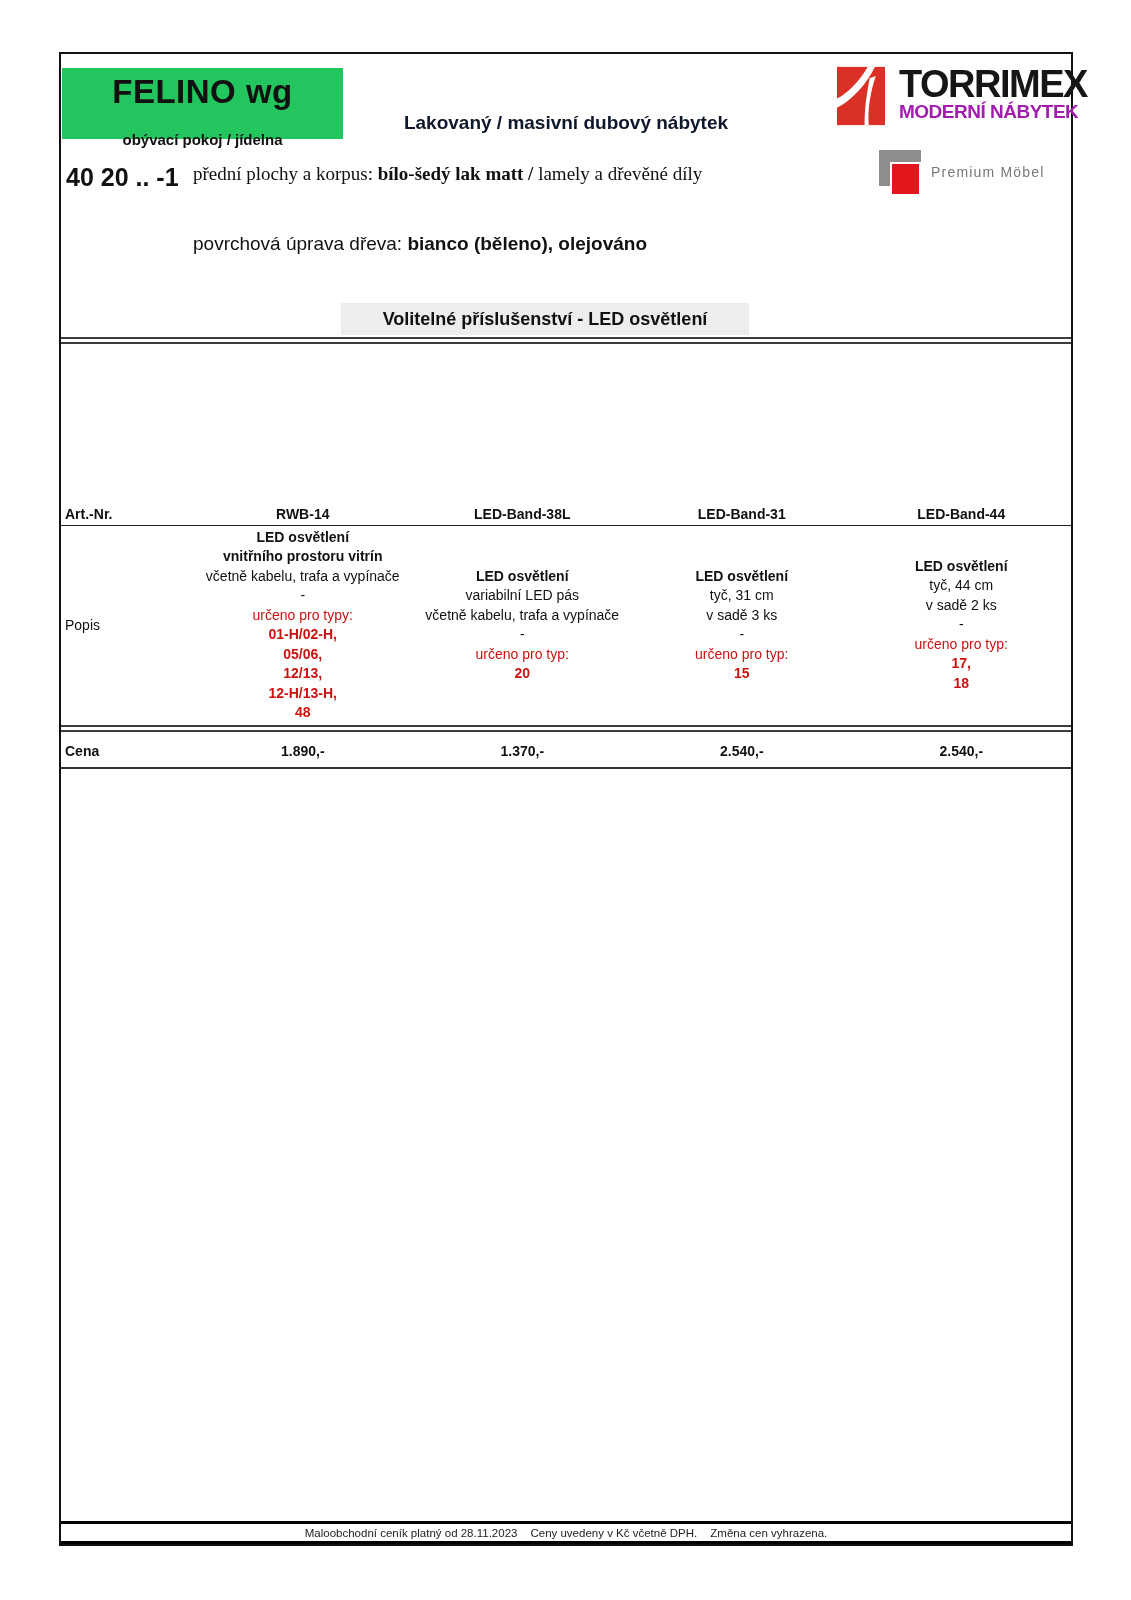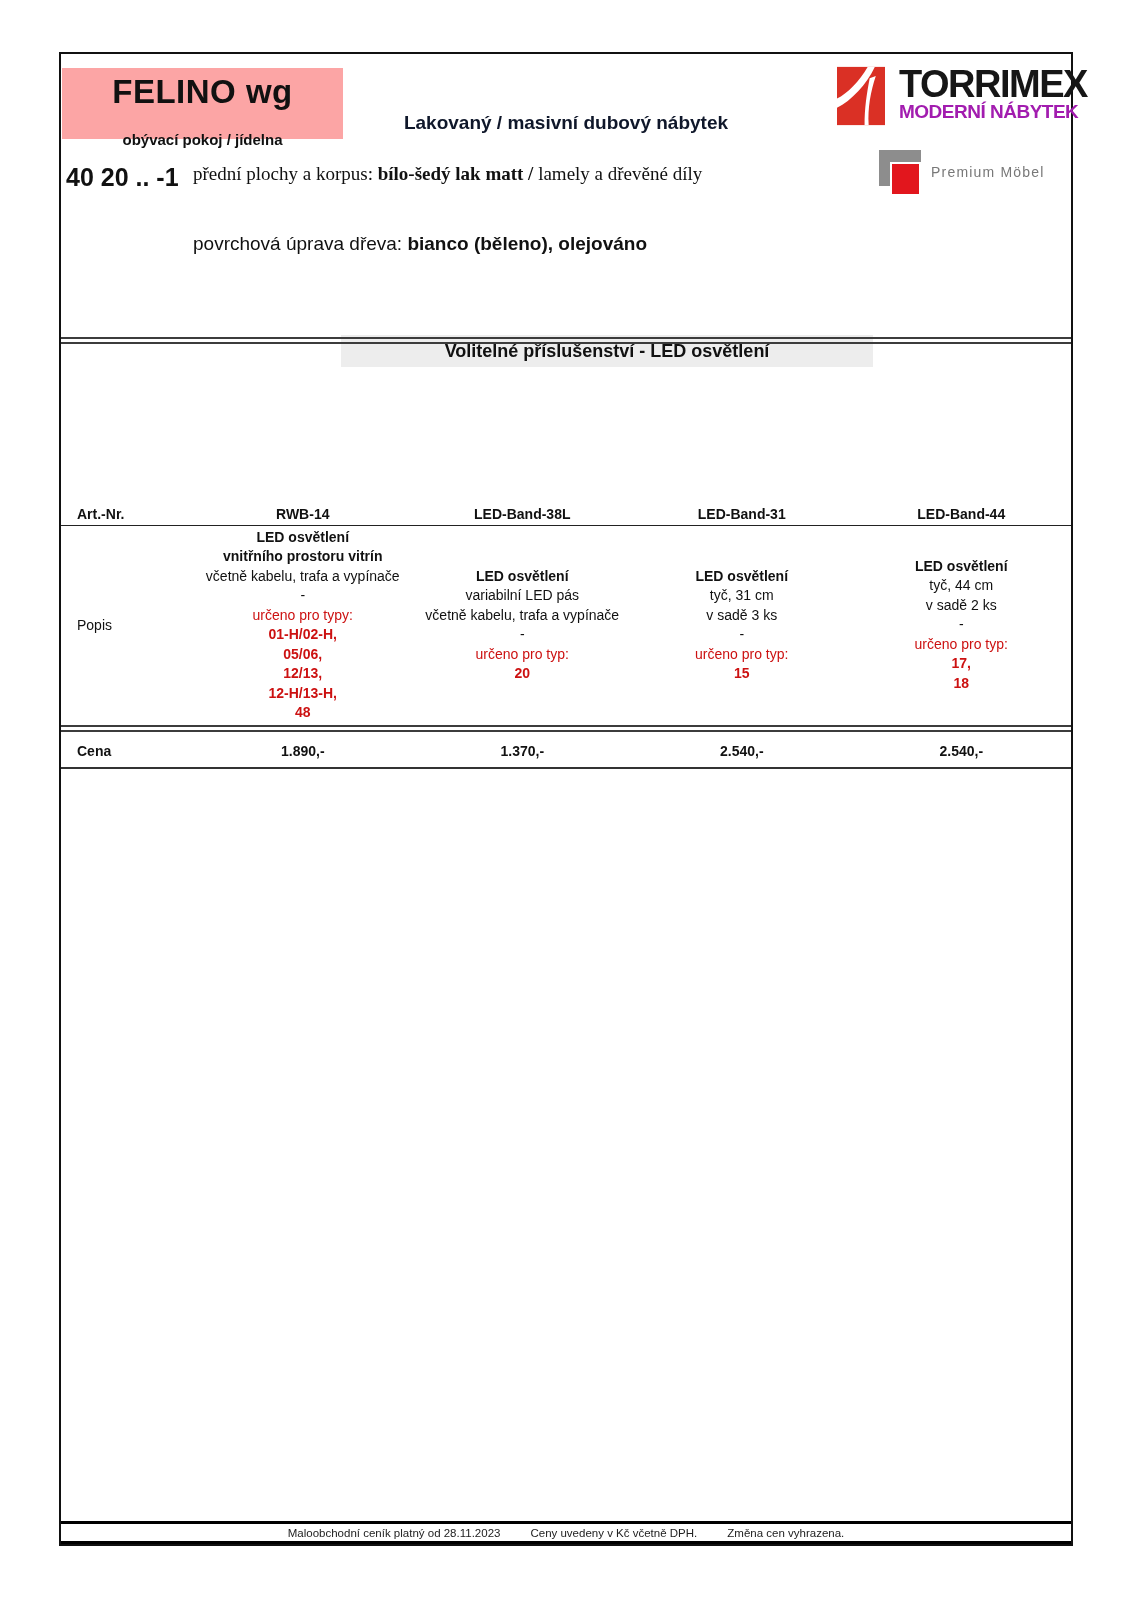--- a/index.html
+++ b/index.html
@@ -2,68 +2,68 @@
 <html><head>
 <meta charset="utf-8">
 <style>
   html,body{margin:0;padding:0;background:#fff;}
   .page{position:relative;width:1131px;height:1600px;background:#fff;
         font-family:"Liberation Sans",sans-serif;color:#111;overflow:hidden;}
   .sheet{position:absolute;left:59px;top:52px;width:1014px;height:1494px;
          border:2px solid #111;box-sizing:border-box;}
   
   .title-box{position:absolute;left:1px;top:14px;width:281px;height:71px;
-             background:#fca5a5;text-align:center;}
+             background:#22c55e;text-align:center;}
   .series-title{font-size:33px;font-weight:bold;padding-top:6px;line-height:36px;letter-spacing:.5px;}
   .series-sub{font-size:15px;font-weight:bold;margin-top:21px;}
   .tagline{position:absolute;left:270px;top:58px;width:470px;text-align:center;
            color:#0f172a;font-size:19px;font-weight:bold;}
   .logo{position:absolute;left:776px;top:12px;display:flex;gap:14px;align-items:flex-start;}
   .logo-mark{width:48px;height:60px;flex:0 0 auto;}
   .logo-name{font-size:38px;font-weight:bold;line-height:36px;letter-spacing:-1.5px;color:#161616;}
   .logo-sub{font-size:19px;font-weight:bold;line-height:20px;letter-spacing:-0.5px;color:#a21caf;}
   .premium{position:absolute;left:818px;top:92px;width:230px;height:54px;}
   .pm-gray{position:absolute;left:0;top:4px;width:42px;height:36px;background:#8d8d8d;}
   .pm-red{position:absolute;left:11px;top:16px;width:27px;height:30px;background:#e2161d;border:2px solid #fff;}
   .pm-text{position:absolute;left:52px;top:18px;font-size:14px;color:#787878;letter-spacing:1.2px;}
   
   .artcode{position:absolute;left:5px;top:109px;font-size:25px;font-weight:bold;}
   .desc1{position:absolute;left:132px;top:109px;width:680px;font-size:19px;font-family:Liberation Serif, serif;}
   .desc2{position:absolute;left:132px;top:138px;width:600px;text-align:center;font-size:19px;font-weight:bold;}
   .desc3{position:absolute;left:132px;top:179px;width:680px;font-size:19px;}
   .bold{font-weight:bold;}
   
-  .banner{position:absolute;left:280px;top:249px;width:532px;height:32px;background:#ededed;
-          font-size:18px;font-weight:bold;text-align:center;line-height:32px;margin-top:32px;}
+  .banner{position:absolute;left:280px;top:249px;width:408px;height:32px;background:#ededed;
+          font-size:18px;font-weight:bold;text-align:center;line-height:32px;}
   .dblline{position:absolute;left:0;right:0;height:3px;
            border-top:2px solid #3c3c3c;border-bottom:2px solid #3c3c3c;}
   .dbl1{top:283px;} .dbl2{top:671px;}
   .hline{position:absolute;left:0;right:0;height:0;}
   .hl-head{top:471px;border-top:1px solid #222;}
   .hl-cena{top:713px;border-top:2px solid #333;}
   
   .trow{position:absolute;left:0;right:0;display:grid;
         grid-template-columns:132px 1fr 1fr 1fr 1fr;font-size:14px;}
   .thead{top:438px;height:33px;align-items:end;font-weight:bold;}
   .thead .cell{padding-bottom:3px;}
   .tpopis{top:472px;height:198px;}
   .tcena{top:679px;height:34px;align-items:end;font-weight:bold;}
   .tcena .cell{padding-bottom:8px;}
   .cell{text-align:center;}
-  .cell.rlabel{text-align:left;padding-left:16px;}
+  .cell.rlabel{text-align:left;padding-left:4px;}
   .desc-cell{display:flex;flex-direction:column;justify-content:center;
              text-align:center;line-height:19.5px;}
   .popis-cell{display:flex;align-items:center;padding-left:4px;}
   .ln-b{font-weight:bold;}
   .ln-r{color:#cc1111;}
   .ln-rb{color:#cc1111;font-weight:bold;}
   
   .footer{position:absolute;left:0;right:0;bottom:0;height:17px;
           border-top:3px solid #000;border-bottom:3px solid #000;
-          display:flex;justify-content:center;align-items:center;gap:30px;
+          display:flex;justify-content:center;align-items:center;gap:13px;
           font-size:11.5px;color:#222;}
 </style>
 </head>
 <body>
 
 <div class="page">
   <div class="sheet">
 
     <div class="title-box">
       <div class="series-title">FELINO wg</div>

